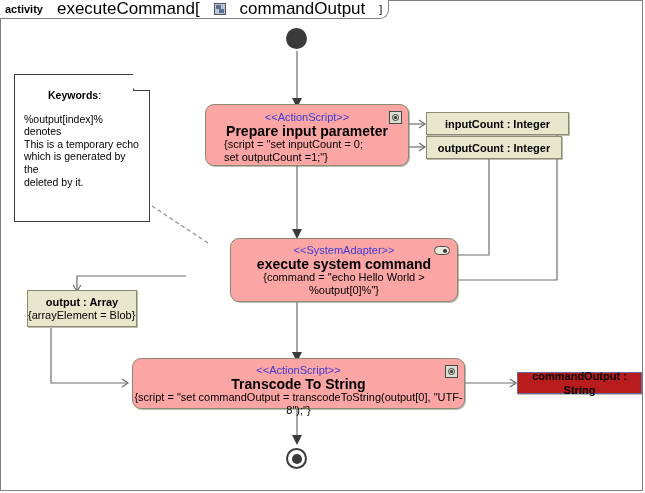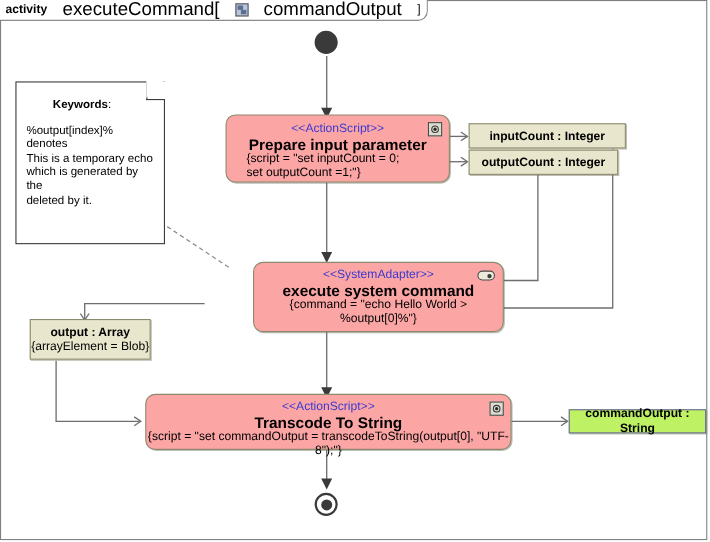--- a/index.html
+++ b/index.html
@@ -43,22 +43,22 @@
   .ico-adapter{position:absolute;right:7px;top:7px;width:16px;height:9px;
                border:1px solid #4a4a4a;border-radius:5px;background:#eceada;box-sizing:border-box;}
   .ico-adapter:after{content:"";position:absolute;right:2px;top:1.5px;width:4px;height:4px;
                      background:#3a3a3a;border-radius:50%;}
 
   
   .obj{position:absolute;background:#e8e6cc;border:1px solid #8c8a6e;box-sizing:border-box;
        box-shadow:1px 1px 0 rgba(110,108,90,.45);
        display:flex;flex-direction:column;justify-content:center;}
   .obj .t{font-weight:bold;font-size:11px;text-align:center;color:#000;line-height:14px;}
-  .obj .s{font-size:11px;text-align:center;color:#000;line-height:13px;}
-  .obj.blue{background:#bef264;border-color:#6a6a9c;justify-content:center;}
+  .obj .s{font-size:11px;text-align:left;color:#000;line-height:13px;}
+  .obj.blue{background:#b91c1c;border-color:#6a6a9c;justify-content:center;}
 
   
   .note{position:absolute;background:#ffffff;border:1px solid #3a3a3a;box-sizing:border-box;}
   .note .fold{position:absolute;right:-1px;top:-1px;width:16px;height:16px;
               background:#ffffff;border-left:1px solid #3a3a3a;border-bottom:1px solid #3a3a3a;}
   .note .fold:before{content:"";position:absolute;left:-1px;top:-1px;width:0;height:0;
                      border-left:16px solid #ffffff;border-bottom:16px solid transparent;}
   .note .inner{position:relative;padding:14px 8px 6px 9px;font-size:10.5px;
                color:#000;line-height:12.6px;}
   .note .kw{font-weight:bold;padding-left:24px;}

